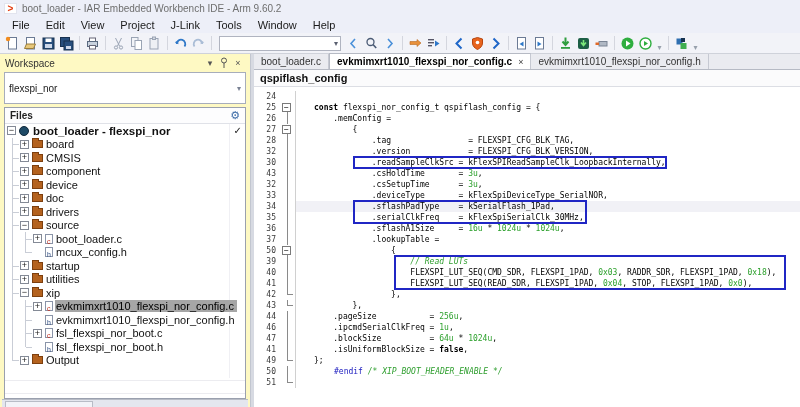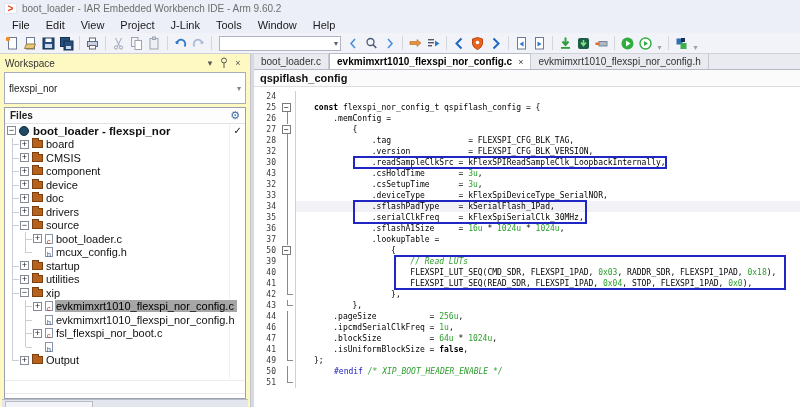--- a/index.html
+++ b/index.html
@@ -422,20 +422,21 @@
               <span class="exp">+</span>
               <span class="ico-file c"></span>
               <span class="lbl">fsl_flexspi_nor_boot.c</span>
             </div>
             <div class="trow" style="padding-left: 28px;">
               <span class="guide" style="left: 7px;"></span>
               <span class="guide half" style="left: 20px;"></span>
               <span class="hstub2" style="left: 21px;"></span>
               <span style="width: 11px; flex: 0 0 auto;"></span>
               <span class="ico-file h"></span>
+              <span class="lbl">fsl_flexspi_nor_boot.h</span>
             </div>
             <div class="trow" style="padding-left: 15px;">
               <span class="guide half" style="left: 7px;"></span>
               <span class="hstub2" style="left: 8px;"></span>
               <span class="exp">+</span>
               <span class="ico-folder"></span>
               <span class="lbl">Output</span>
             </div>
             <div class="erow"></div>
             <div class="erow"></div>

